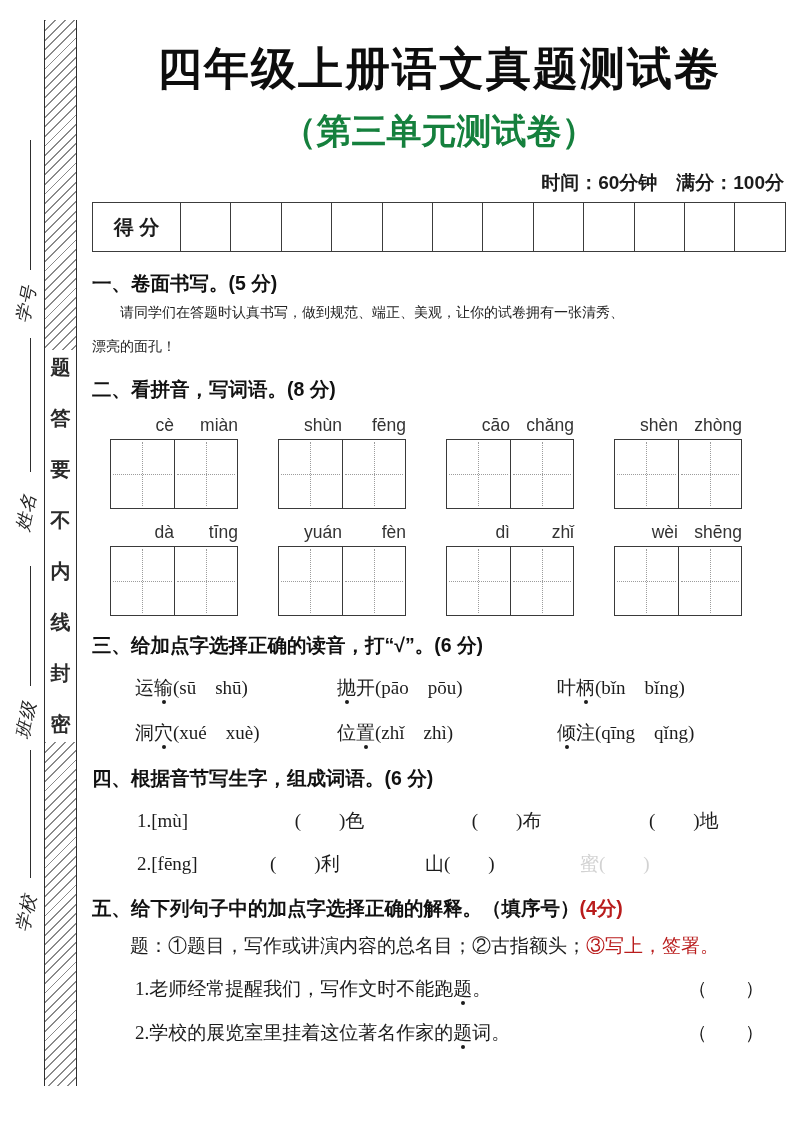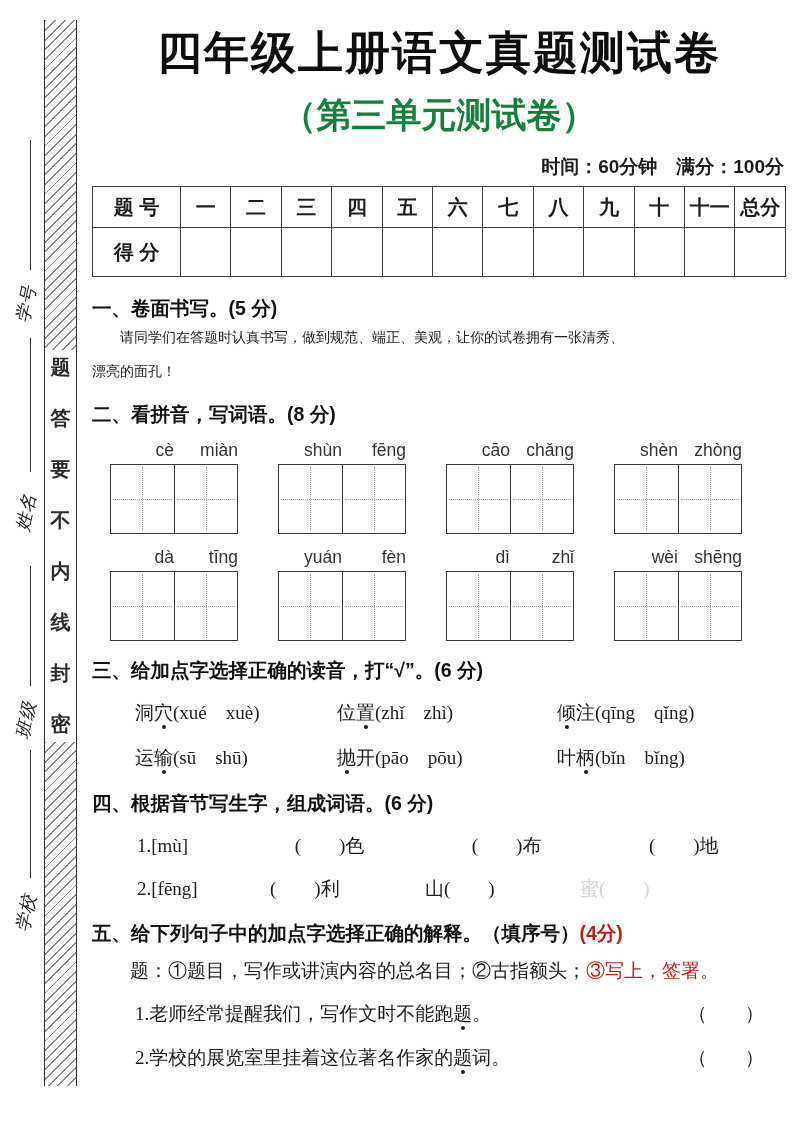--- a/index.html
+++ b/index.html
@@ -25,21 +25,21 @@
   .hatch { background:repeating-linear-gradient(135deg, #8a8a8a 0 1.3px, transparent 1.3px 6.8px); }
   .hatch-top { height:330px; }
   .hatch-bottom { flex:1; }
   .seal-chars {
     height:392px; display:flex; flex-direction:column; justify-content:space-between;
     align-items:center; padding:4px 0; box-sizing:border-box;
     font-size:20px; font-weight:bold; color:#2a2a2a;
   }
 
   
-  .main { position:absolute; left:92px; top:8px; width:694px; }
+  .main { position:absolute; left:92px; top:24px; width:694px; }
   .title {
     margin-top:14px; text-align:center;
     font-family:"Liberation Sans", sans-serif; font-weight:900;
     font-size:45px; line-height:62px; letter-spacing:2px; color:#0d0d0d;
   }
   .subtitle {
     margin-top:6px; text-align:center;
     font-family:"Liberation Sans", sans-serif; font-weight:900;
     font-size:35px; line-height:50px; color:#15803d;
   }
@@ -151,35 +151,20 @@
           <col>
           <col>
           <col>
           <col>
           <col>
           <col>
           <col>
           <col>
       </colgroup>
       <tbody>
-          <tr class="r1">
-        <td>题 号</td>
-        <td>一</td>
-        <td>二</td>
-        <td>三</td>
-        <td>四</td>
-        <td>五</td>
-        <td>六</td>
-        <td>七</td>
-        <td>八</td>
-        <td>九</td>
-        <td>十</td>
-        <td>十一</td>
-        <td>总分</td>
-      </tr>
       <tr class="r2">
         <td>得 分</td>
         <td></td>
         <td></td>
         <td></td>
         <td></td>
         <td></td>
         <td></td>
         <td></td>
         <td></td>
@@ -277,29 +262,29 @@
             <span>shēng</span>
         </div>
         <div class="pgrid">
             <div class="cell"></div>
             <div class="cell"></div>
           </div>
       </div>
     </div>
 
     <div class="h" style="margin-top:16px">三、给加点字选择正确的读音，打“√”。(6 分)</div>
+    <div class="s3row first">
+      <span class="s3c1"><span>运</span><span class="dt">输</span><span>(sū　shū)</span></span>
+      <span class="s3c2"><span class="dt">抛</span><span>开(pāo　pōu)</span></span>
+      <span><span>叶</span><span class="dt">柄</span><span>(bǐn　bǐng)</span></span>
+    </div>
     <div class="s3row second">
       <span class="s3c1"><span>洞</span><span class="dt">穴</span><span>(xué　xuè)</span></span>
       <span class="s3c2"><span>位</span><span class="dt">置</span><span>(zhǐ　zhì)</span></span>
       <span><span class="dt">倾</span><span>注(qīng　qǐng)</span></span>
-    </div>
-    <div class="s3row first">
-      <span class="s3c1"><span>运</span><span class="dt">输</span><span>(sū　shū)</span></span>
-      <span class="s3c2"><span class="dt">抛</span><span>开(pāo　pōu)</span></span>
-      <span><span>叶</span><span class="dt">柄</span><span>(bǐn　bǐng)</span></span>
     </div>
 
     <div class="h" style="margin-top:17px">四、根据音节写生字，组成词语。(6 分)</div>
     <div class="s4row first">
       <span class="s4lab">1.[mù]</span>
       <span class="s4it">(　　)色</span>
       <span class="s4it">(　　)布</span>
       <span class="s4it">(　　)地</span>
     </div>
     <div class="s4row second">

